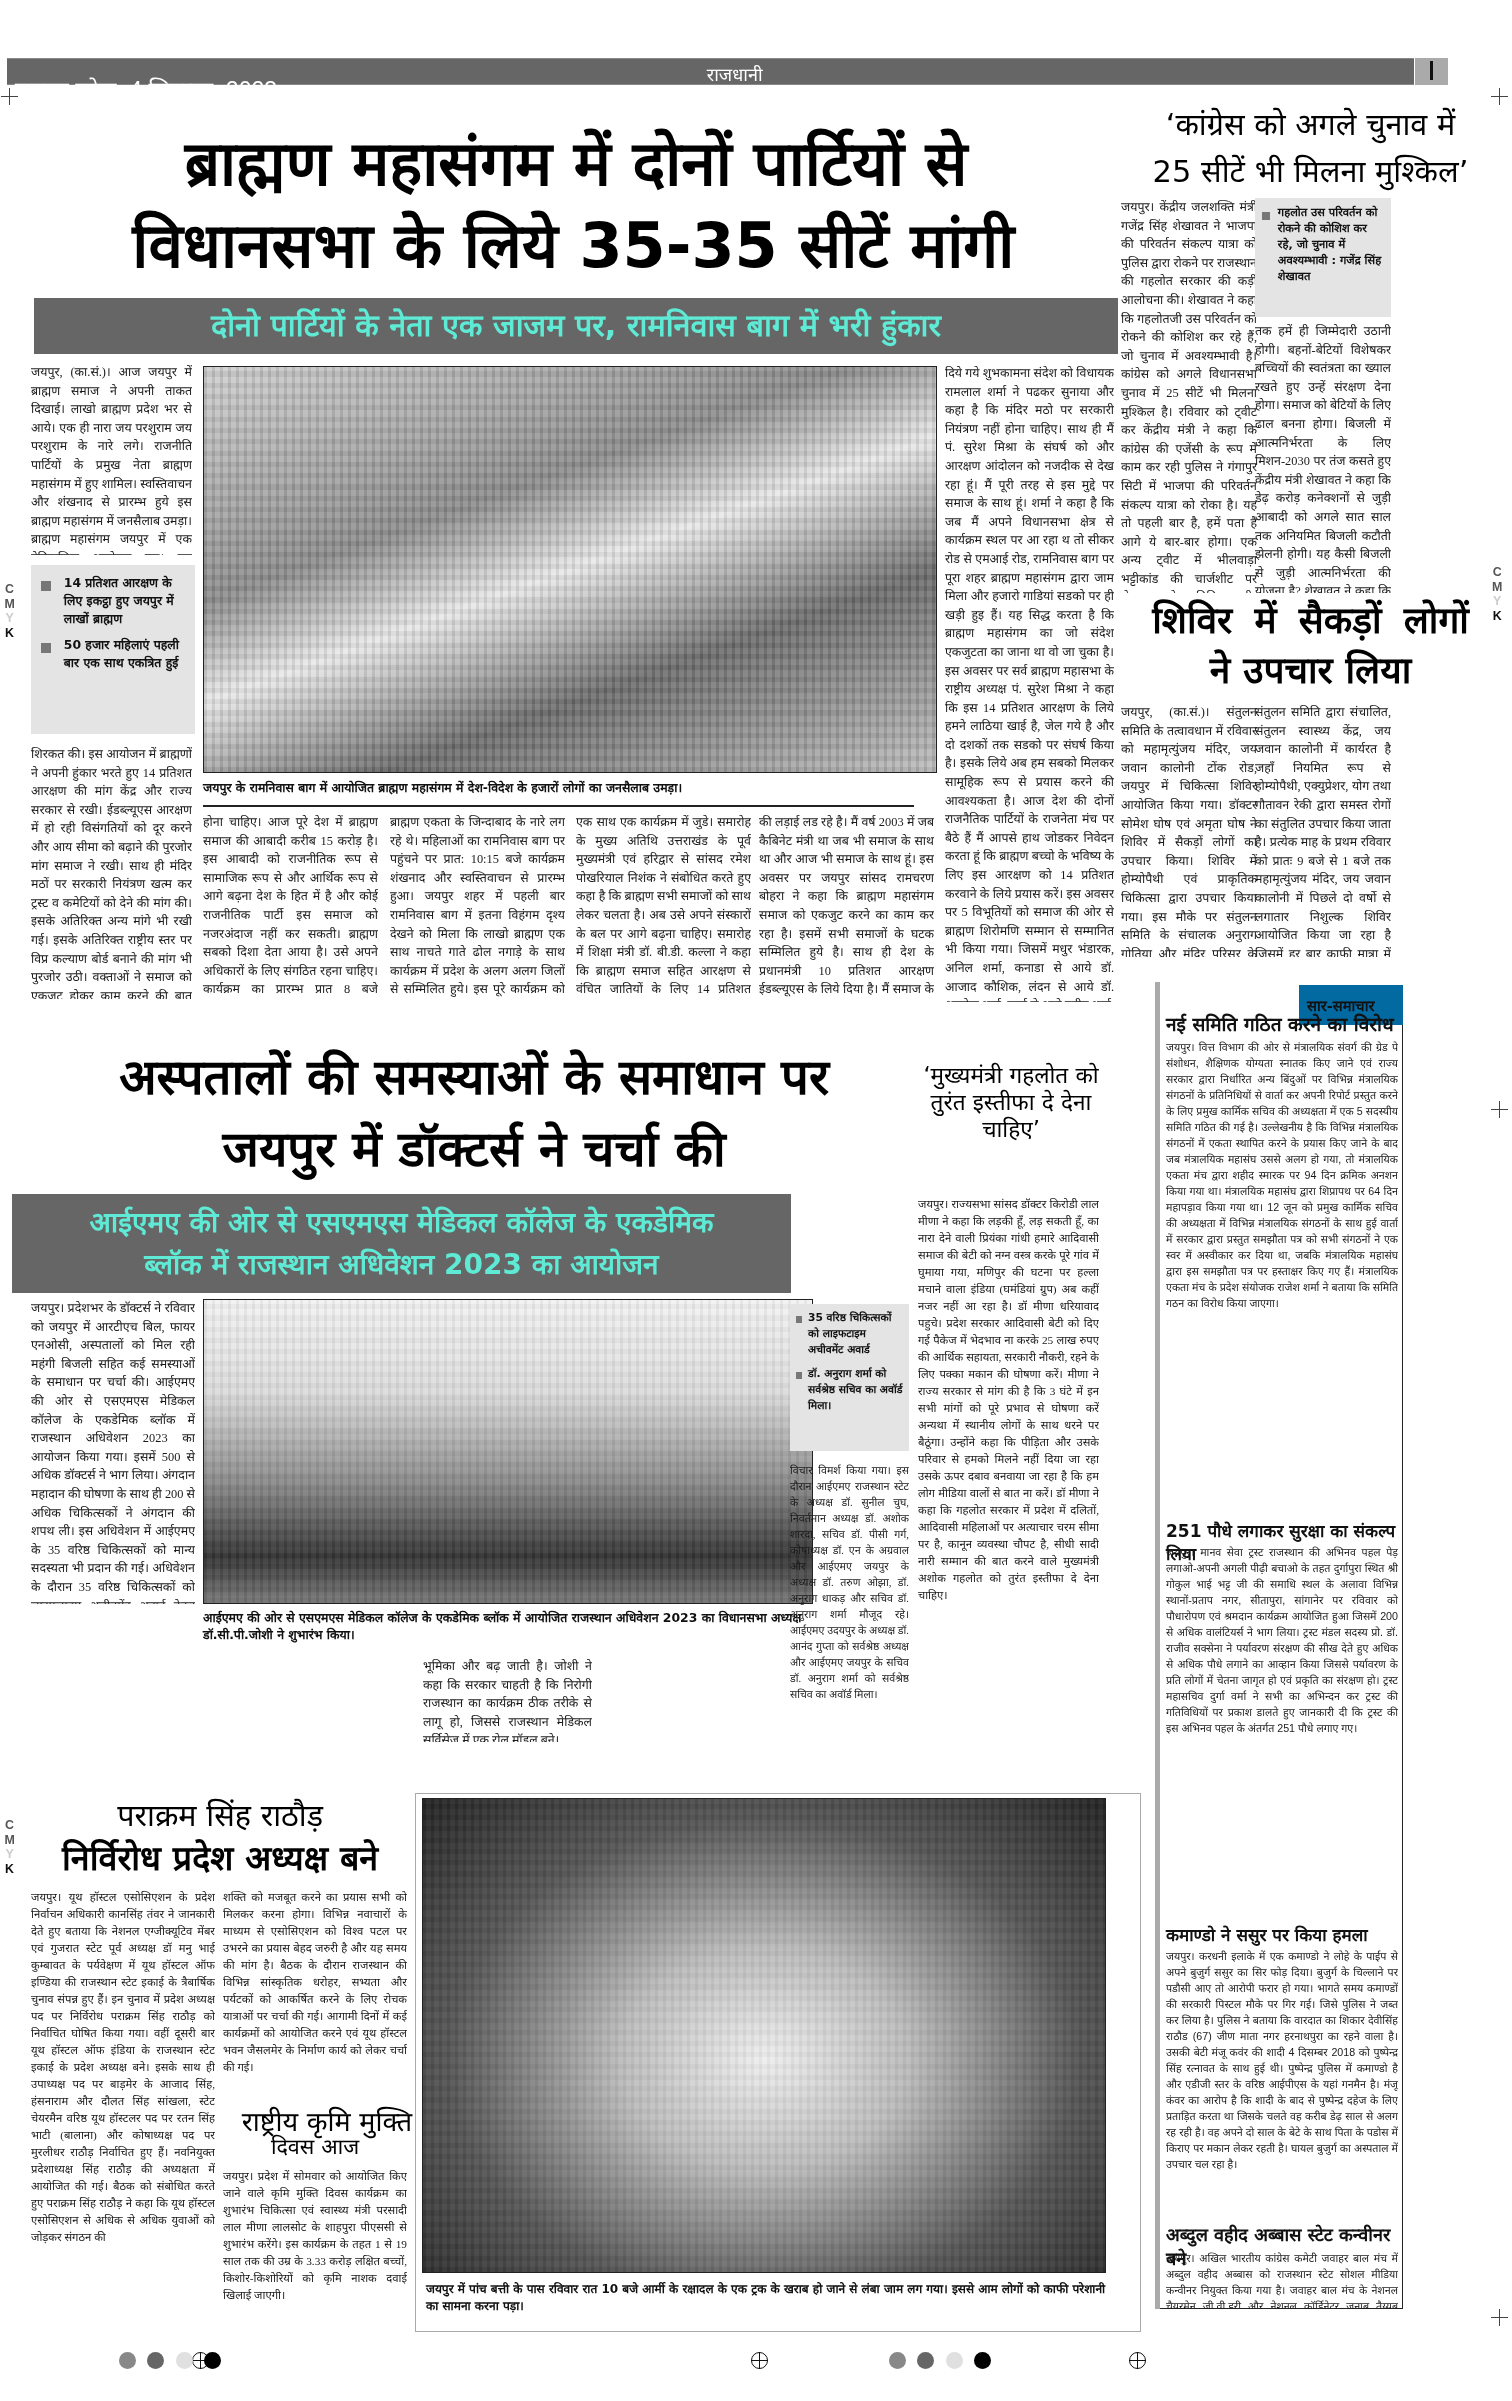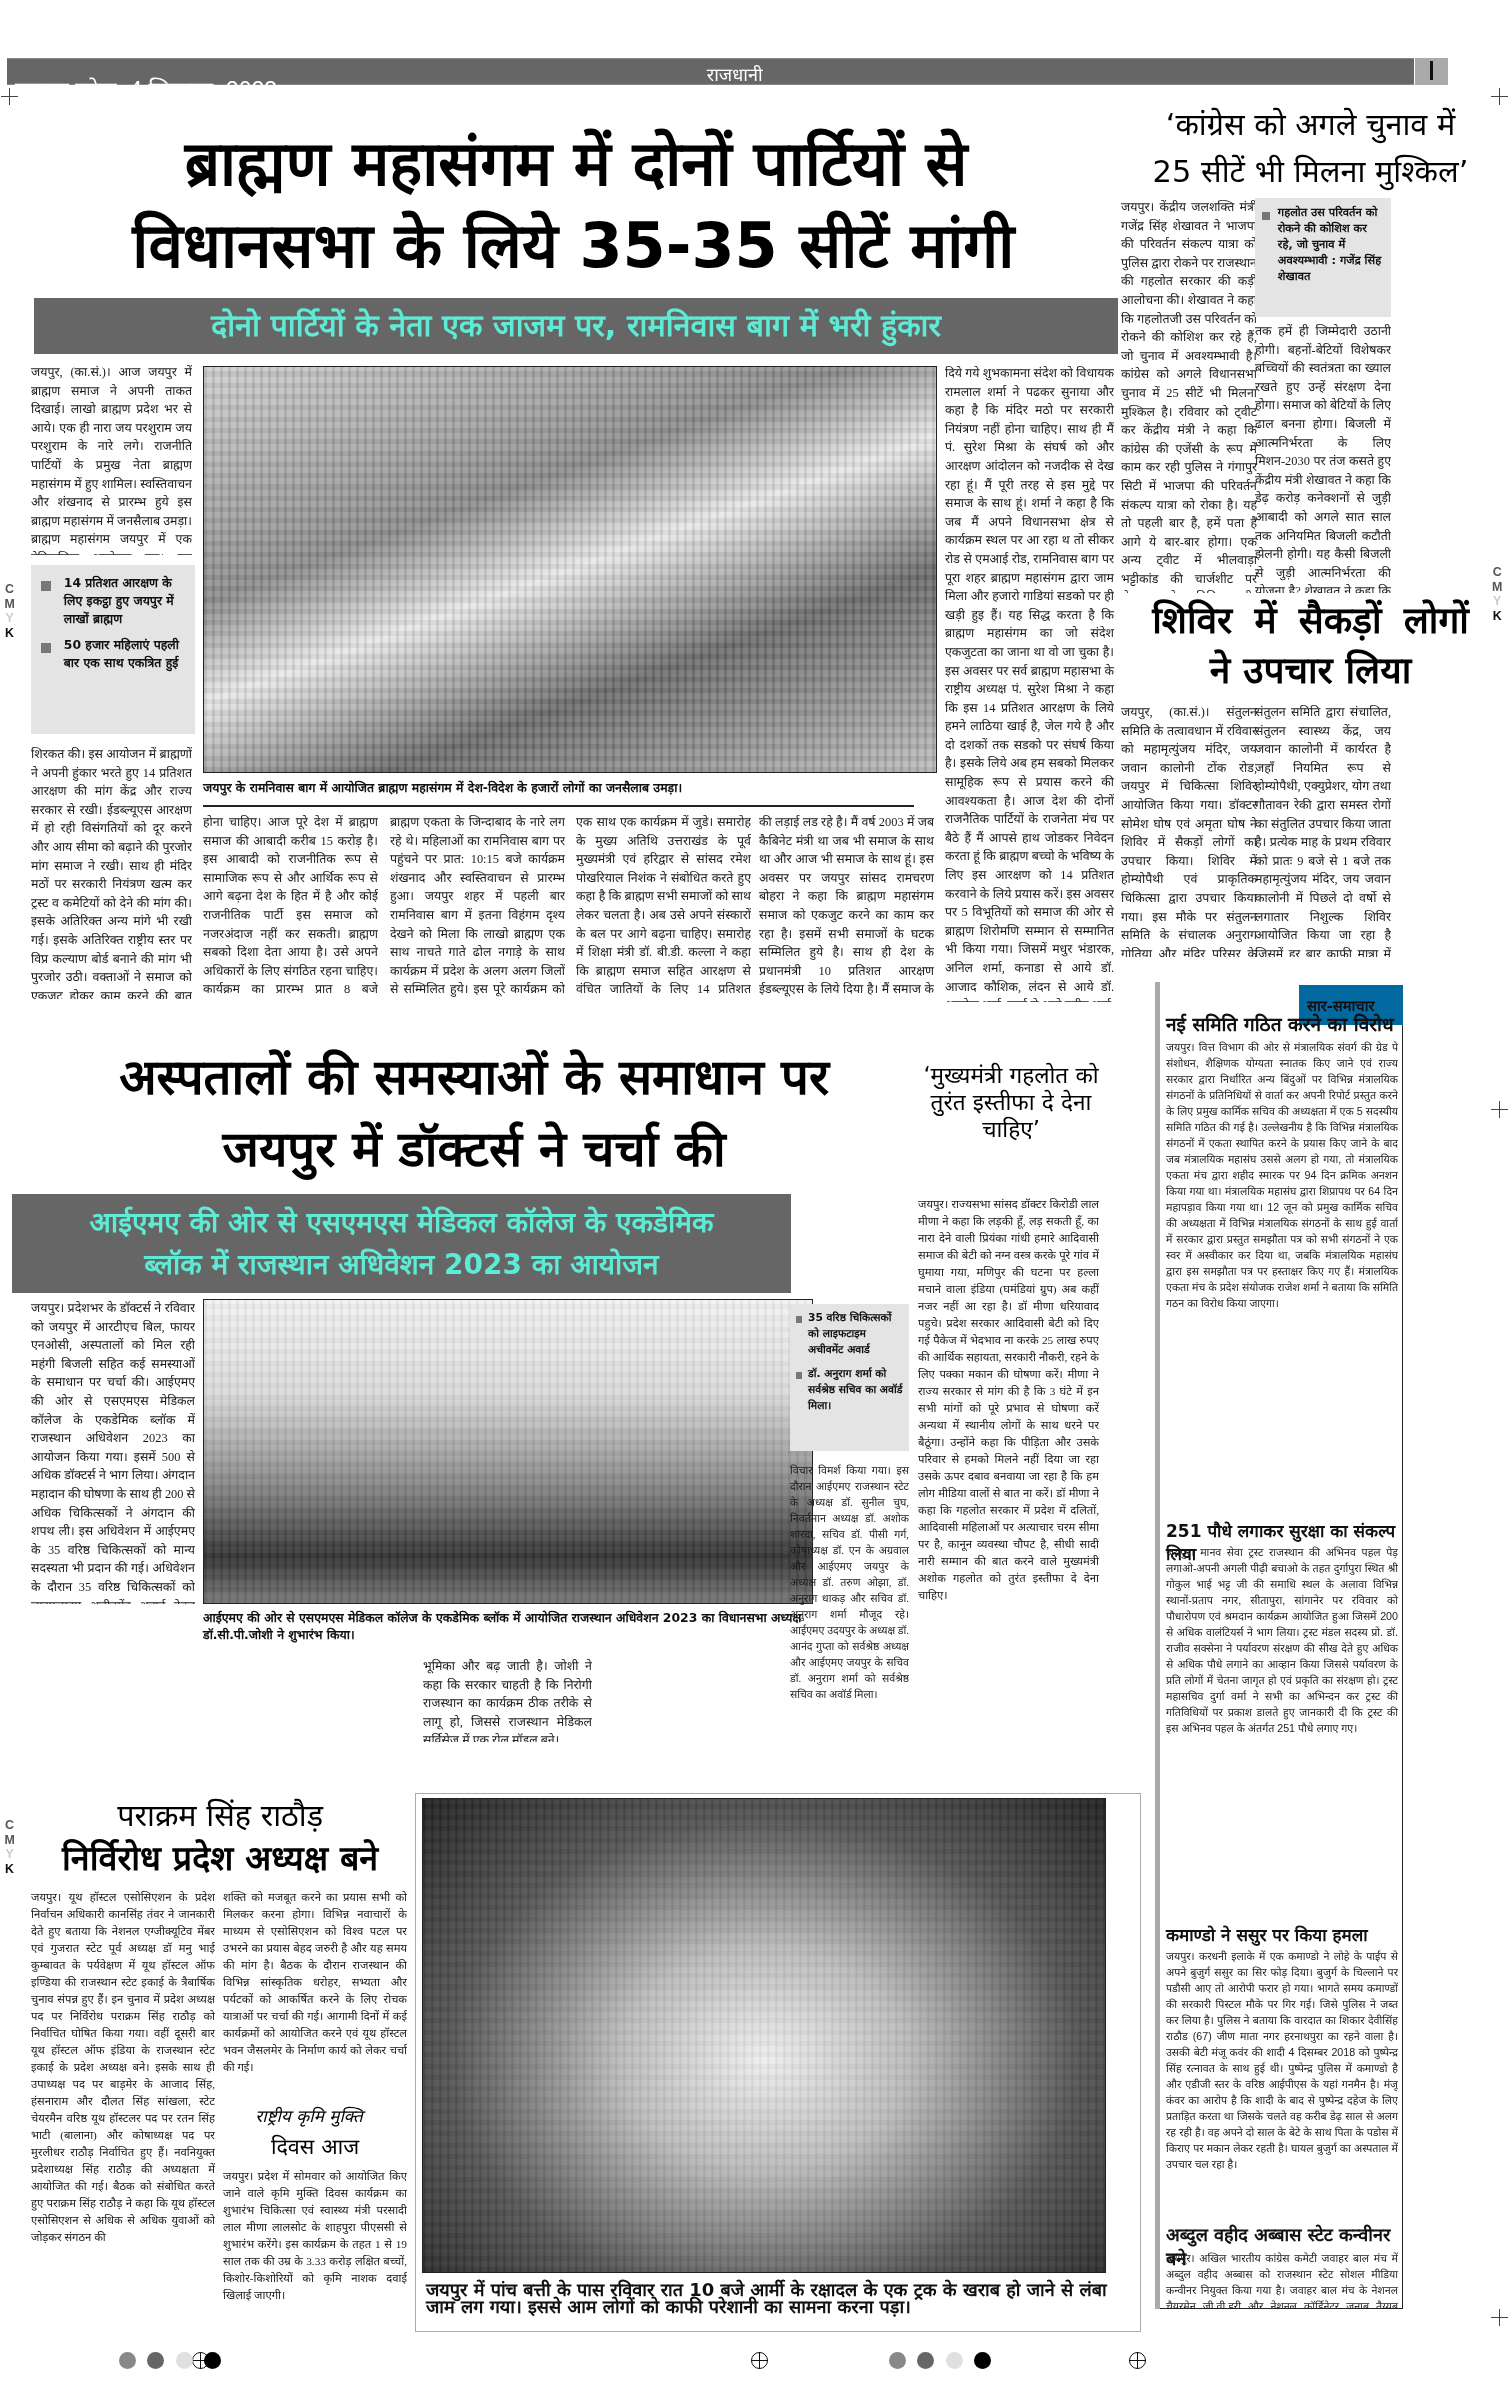--- a/index.html
+++ b/index.html
@@ -157,36 +157,36 @@
 <div class="abs body-text" style="left:423px;top:1657px;width:169px;height:85px;overflow:hidden;">भूमिका और बढ़ जाती है। जोशी ने कहा कि सरकार चाहती है कि निरोगी राजस्थान का कार्यक्रम ठीक तरीके से लागू हो, जिससे राजस्थान मेडिकल सर्विसेज में एक रोल मॉडल बने।</div>
 
 <div class="abs headline" style="left:915px;top:1062px;width:192px;font-size:22.6px;font-weight:normal;">‘मुख्यमंत्री गहलोत को तुरंत इस्तीफा दे देना चाहिए’</div>
 <div class="abs body-text" style="left:918px;top:1196px;width:181px;height:593px;overflow:hidden;font-size:11.3px;line-height:17px;">जयपुर। राज्यसभा सांसद डॉक्टर किरोडी लाल मीणा ने कहा कि लड़की हूँ, लड़ सकती हूँ, का नारा देने वाली प्रियंका गांधी हमारे आदिवासी समाज की बेटी को नग्न वस्त्र करके पूरे गांव में घुमाया गया, मणिपुर की घटना पर हल्ला मचाने वाला इंडिया (घमंडियां ग्रुप) अब कहीं नजर नहीं आ रहा है। डॉ मीणा धरियावाद पहुचे। प्रदेश सरकार आदिवासी बेटी को दिए गई पैकेज में भेदभाव ना करके 25 लाख रुपए की आर्थिक सहायता, सरकारी नौकरी, रहने के लिए पक्का मकान की घोषणा करें। मीणा ने राज्य सरकार से मांग की है कि 3 घंटे में इन सभी मांगों को पूरे प्रभाव से घोषणा करें अन्यथा में स्थानीय लोगों के साथ धरने पर बैठूंगा। उन्होंने कहा कि पीड़िता और उसके परिवार से हमको मिलने नहीं दिया जा रहा उसके ऊपर दबाव बनवाया जा रहा है कि हम लोग मीडिया वालों से बात ना करें। डॉ मीणा ने कहा कि गहलोत सरकार में प्रदेश में दलितों, आदिवासी महिलाओं पर अत्याचार चरम सीमा पर है, कानून व्यवस्था चौपट है, सीधी सादी नारी सम्मान की बात करने वाले मुख्यमंत्री अशोक गहलोत को तुरंत इस्तीफा दे देना चाहिए।</div>
 
 <div class="abs headline" style="left:22.6px;top:1798px;width:395px;font-size:30.5px;font-weight:normal;">पराक्रम सिंह राठौड़</div>
 <div class="abs headline" style="left:22.6px;top:1838px;width:395px;font-size:34px;">निर्विरोध प्रदेश अध्यक्ष बने</div>
 <div class="abs body-text" style="left:31px;top:1889px;width:184px;height:435px;overflow:hidden;font-size:11.3px;line-height:17px;">जयपुर। यूथ हॉस्टल एसोसिएशन के प्रदेश निर्वाचन अधिकारी कानसिंह तंवर ने जानकारी देते हुए बताया कि नेशनल एग्जीक्यूटिव मेंबर एवं गुजरात स्टेट पूर्व अध्यक्ष डॉ मनु भाई कुम्बावत के पर्यवेक्षण में यूथ हॉस्टल ऑफ इण्डिया की राजस्थान स्टेट इकाई के त्रैबार्षिक चुनाव संपन्न हुए हैं। इन चुनाव में प्रदेश अध्यक्ष पद पर निर्विरोध पराक्रम सिंह राठौड़ को निर्वाचित घोषित किया गया। वहीं दूसरी बार यूथ हॉस्टल ऑफ इंडिया के राजस्थान स्टेट इकाई के प्रदेश अध्यक्ष बने। इसके साथ ही उपाध्यक्ष पद पर बाड़मेर के आजाद सिंह, हंसनाराम और दौलत सिंह सांखला, स्टेट चेयरमैन वरिष्ठ यूथ हॉस्टलर पद पर रतन सिंह भाटी (बालाना) और कोषाध्यक्ष पद पर मुरलीधर राठौड़ निर्वाचित हुए हैं। नवनियुक्त प्रदेशाध्यक्ष सिंह राठौड़ की अध्यक्षता में आयोजित की गई। बैठक को संबोधित करते हुए पराक्रम सिंह राठौड़ ने कहा कि यूथ हॉस्टल एसोसिएशन से अधिक से अधिक युवाओं को जोड़कर संगठन की</div>
 <div class="abs body-text" style="left:223px;top:1889px;width:184px;height:215px;overflow:hidden;font-size:11.3px;line-height:17px;">शक्ति को मजबूत करने का प्रयास सभी को मिलकर करना होगा। विभिन्न नवाचारों के माध्यम से एसोसिएशन को विश्व पटल पर उभरने का प्रयास बेहद जरुरी है और यह समय की मांग है। बैठक के दौरान राजस्थान की विभिन्न सांस्कृतिक धरोहर, सभ्यता और पर्यटकों को आकर्षित करने के लिए रोचक यात्राओं पर चर्चा की गई। आगामी दिनों में कई कार्यक्रमों को आयोजित करने एवं यूथ हॉस्टल भवन जैसलमेर के निर्माण कार्य को लेकर चर्चा की गई।</div>
 
-<div class="abs headline" style="left:217px;top:2106px;width:184px;font-size:17px;font-weight:normal;font-style:italic;">राष्ट्रीय कृमि मुक्ति</div>
+<div class="abs headline" style="left:235px;top:2106px;width:184px;font-size:27px;font-weight:normal;">राष्ट्रीय कृमि मुक्ति</div>
 <div class="abs headline" style="left:223px;top:2134px;width:184px;font-size:21.5px;font-weight:normal;">दिवस आज</div>
 <div class="abs body-text" style="left:223px;top:2168px;width:184px;height:152px;overflow:hidden;font-size:11.3px;line-height:17px;">जयपुर। प्रदेश में सोमवार को आयोजित किए जाने वाले कृमि मुक्ति दिवस कार्यक्रम का शुभारंभ चिकित्सा एवं स्वास्थ्य मंत्री परसादी लाल मीणा लालसोट के शाहपुरा पीएससी से शुभारंभ करेंगे। इस कार्यक्रम के तहत 1 से 19 साल तक की उम्र के 3.33 करोड़ लक्षित बच्चों, किशोर-किशोरियों को कृमि नाशक दवाई खिलाई जाएगी।</div>
 
 <div class="abs cmyk" style="left:3.4px;top:1818px;">
   <div>C</div>
     <div>M</div>
     <div style="color:#ccc;">Y</div>
     <div style="color:#111;">K</div>
 </div>
 
 <div class="abs" style="left:415px;top:1793px;width:726px;height:539px;border:1.1px solid #aaa;"></div>
 <div class="abs photo" style="left:422px;top:1798px;width:684px;height:475px;background:radial-gradient(ellipse at 50% 55%,#eee 0%,#bbb 30%,#555 65%,#222 100%);">
   <div class="noise" style="opacity:0.5;"></div>
 </div>
-<div class="abs caption" style="left:426px;top:2281px;width:683px;font-size:18px;line-height:17px;">जयपुर में पांच बत्ती के पास रविवार रात 10 बजे आर्मी के रक्षादल के एक ट्रक के खराब हो जाने से लंबा जाम लग गया। इससे आम लोगों को काफी परेशानी का सामना करना पड़ा।</div>
+<div class="abs caption" style="left:426px;top:2281px;width:683px;font-size:12px;line-height:17px;">जयपुर में पांच बत्ती के पास रविवार रात 10 बजे आर्मी के रक्षादल के एक ट्रक के खराब हो जाने से लंबा जाम लग गया। इससे आम लोगों को काफी परेशानी का सामना करना पड़ा।</div>
 
 <div class="abs reg" style="left:192px;top:2352px;"></div>
 <div class="abs reg" style="left:751px;top:2352px;"></div>
 <div class="abs reg" style="left:1129px;top:2352px;"></div>
 <div class="abs dots" style="left:169px;top:2352px;left:147px;"></div>
 <div class="abs dots" style="left:119px;top:2352px;">
   <span style="background:#888;"></span>
   <span style="background:#666;"></span>
   <span style="background:#e0e0e0;"></span>
   <span style="background:#000;"></span>

